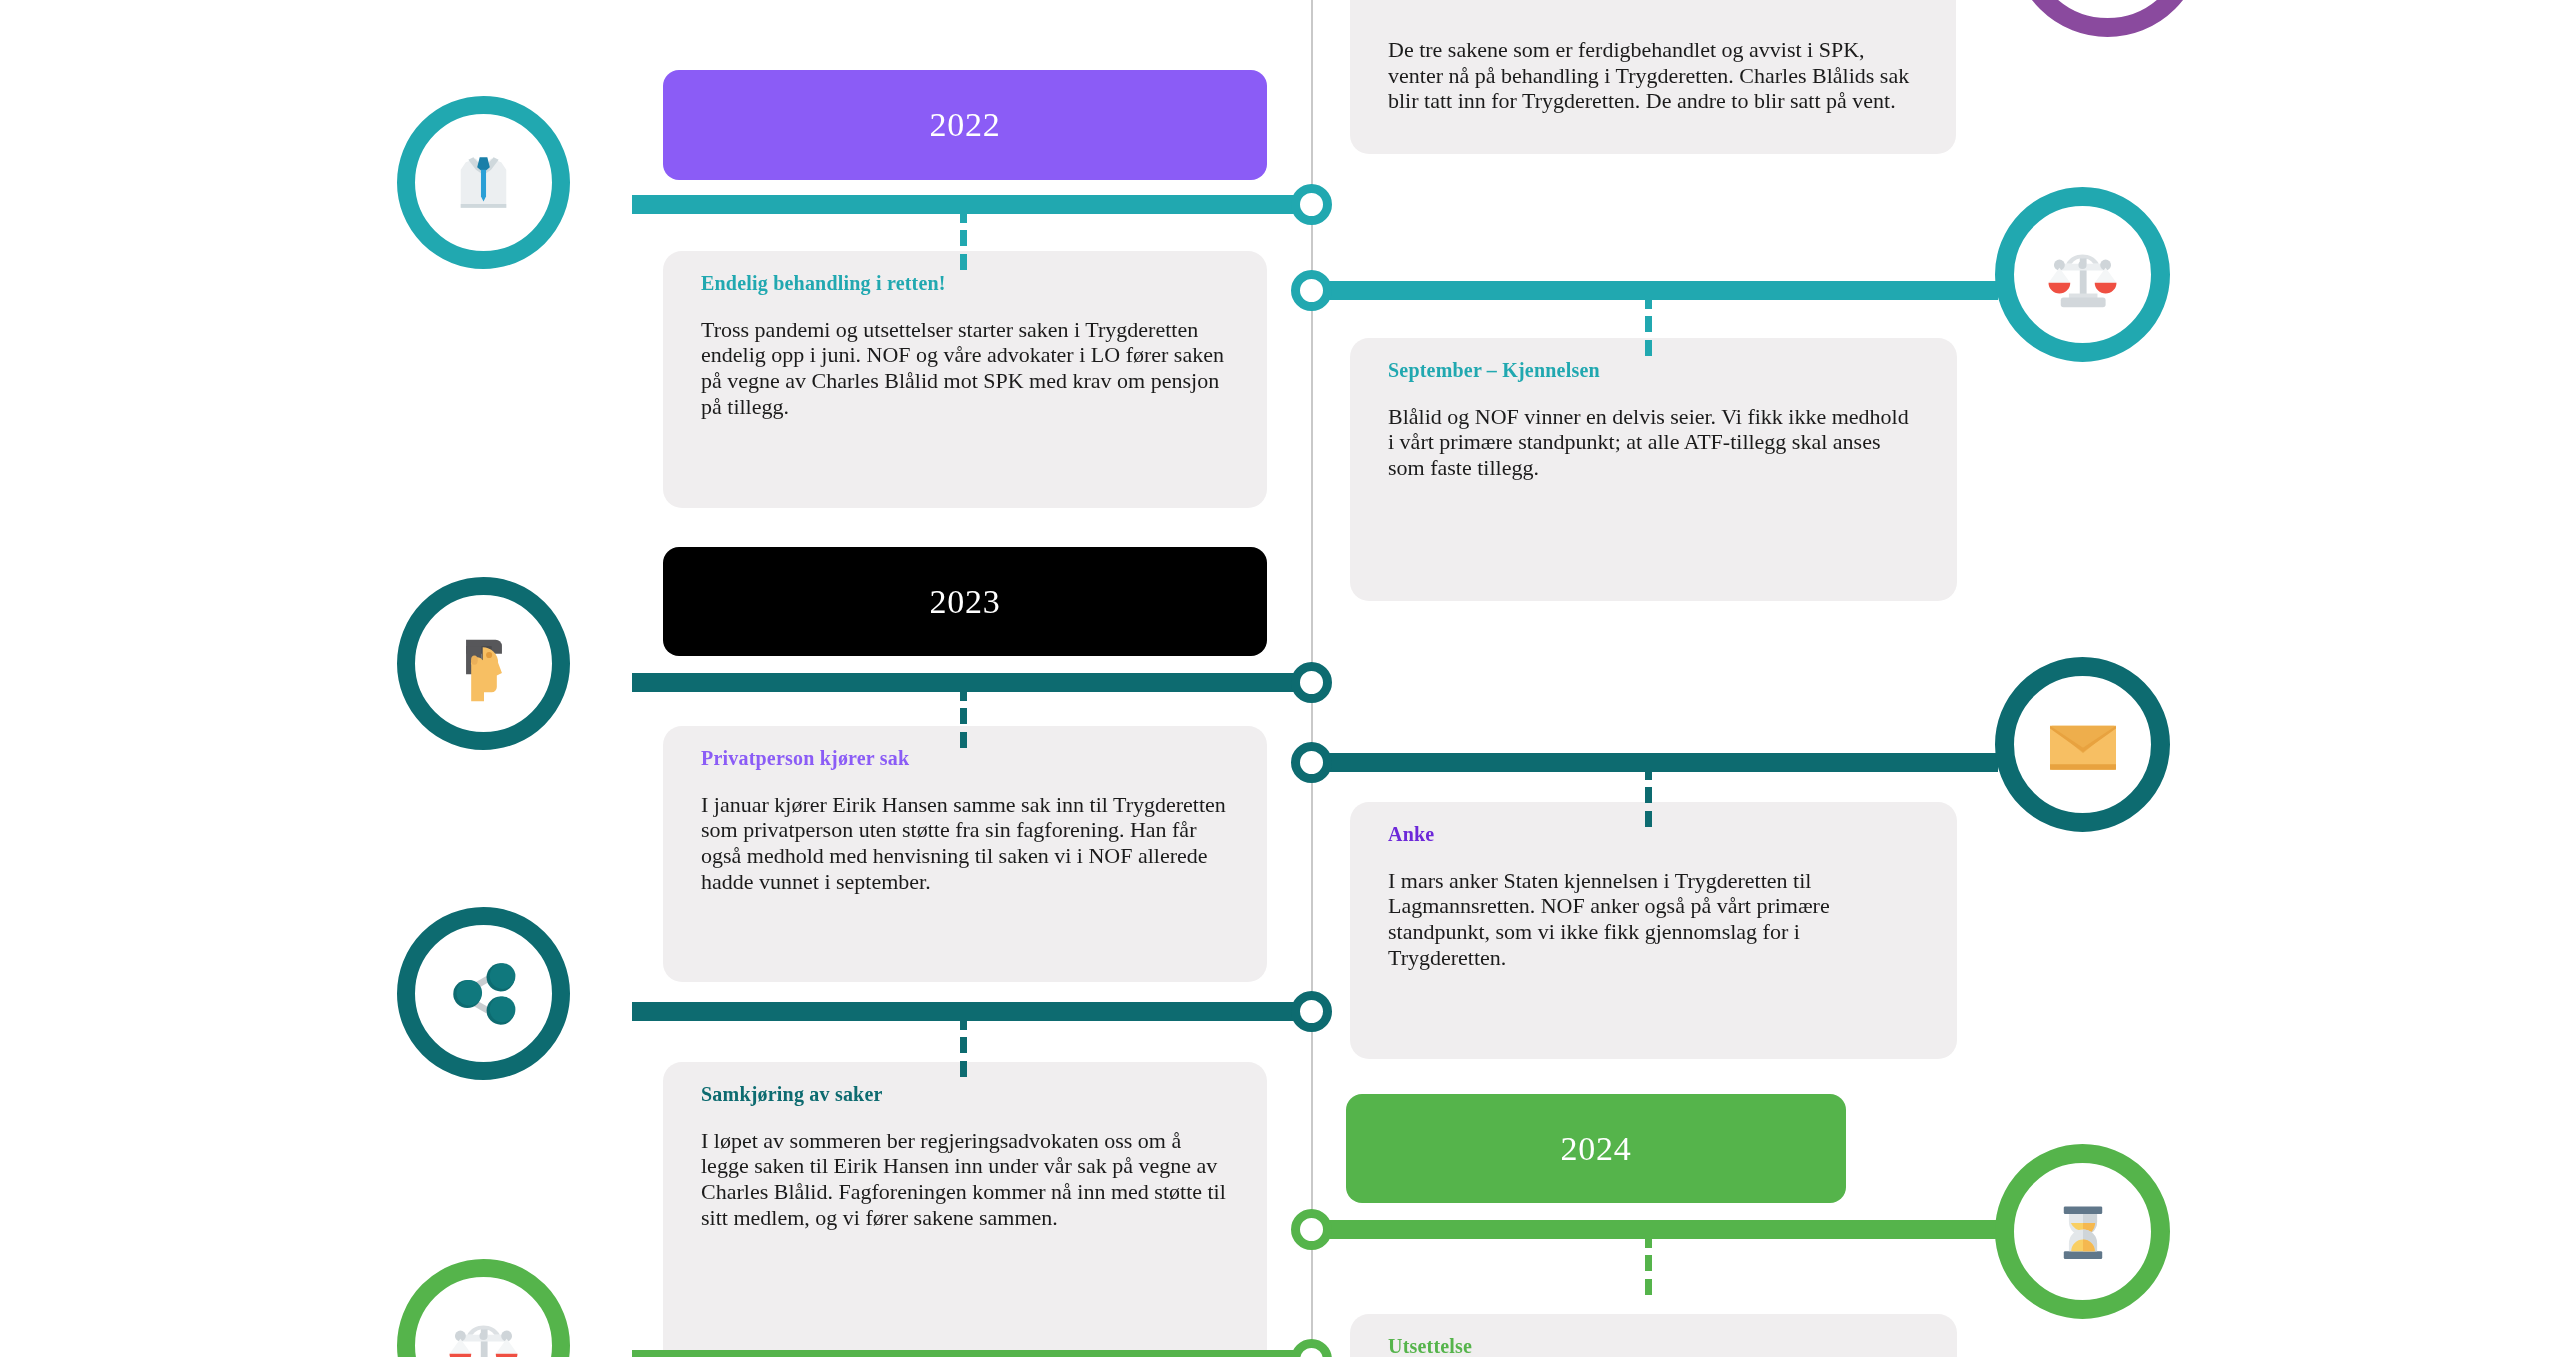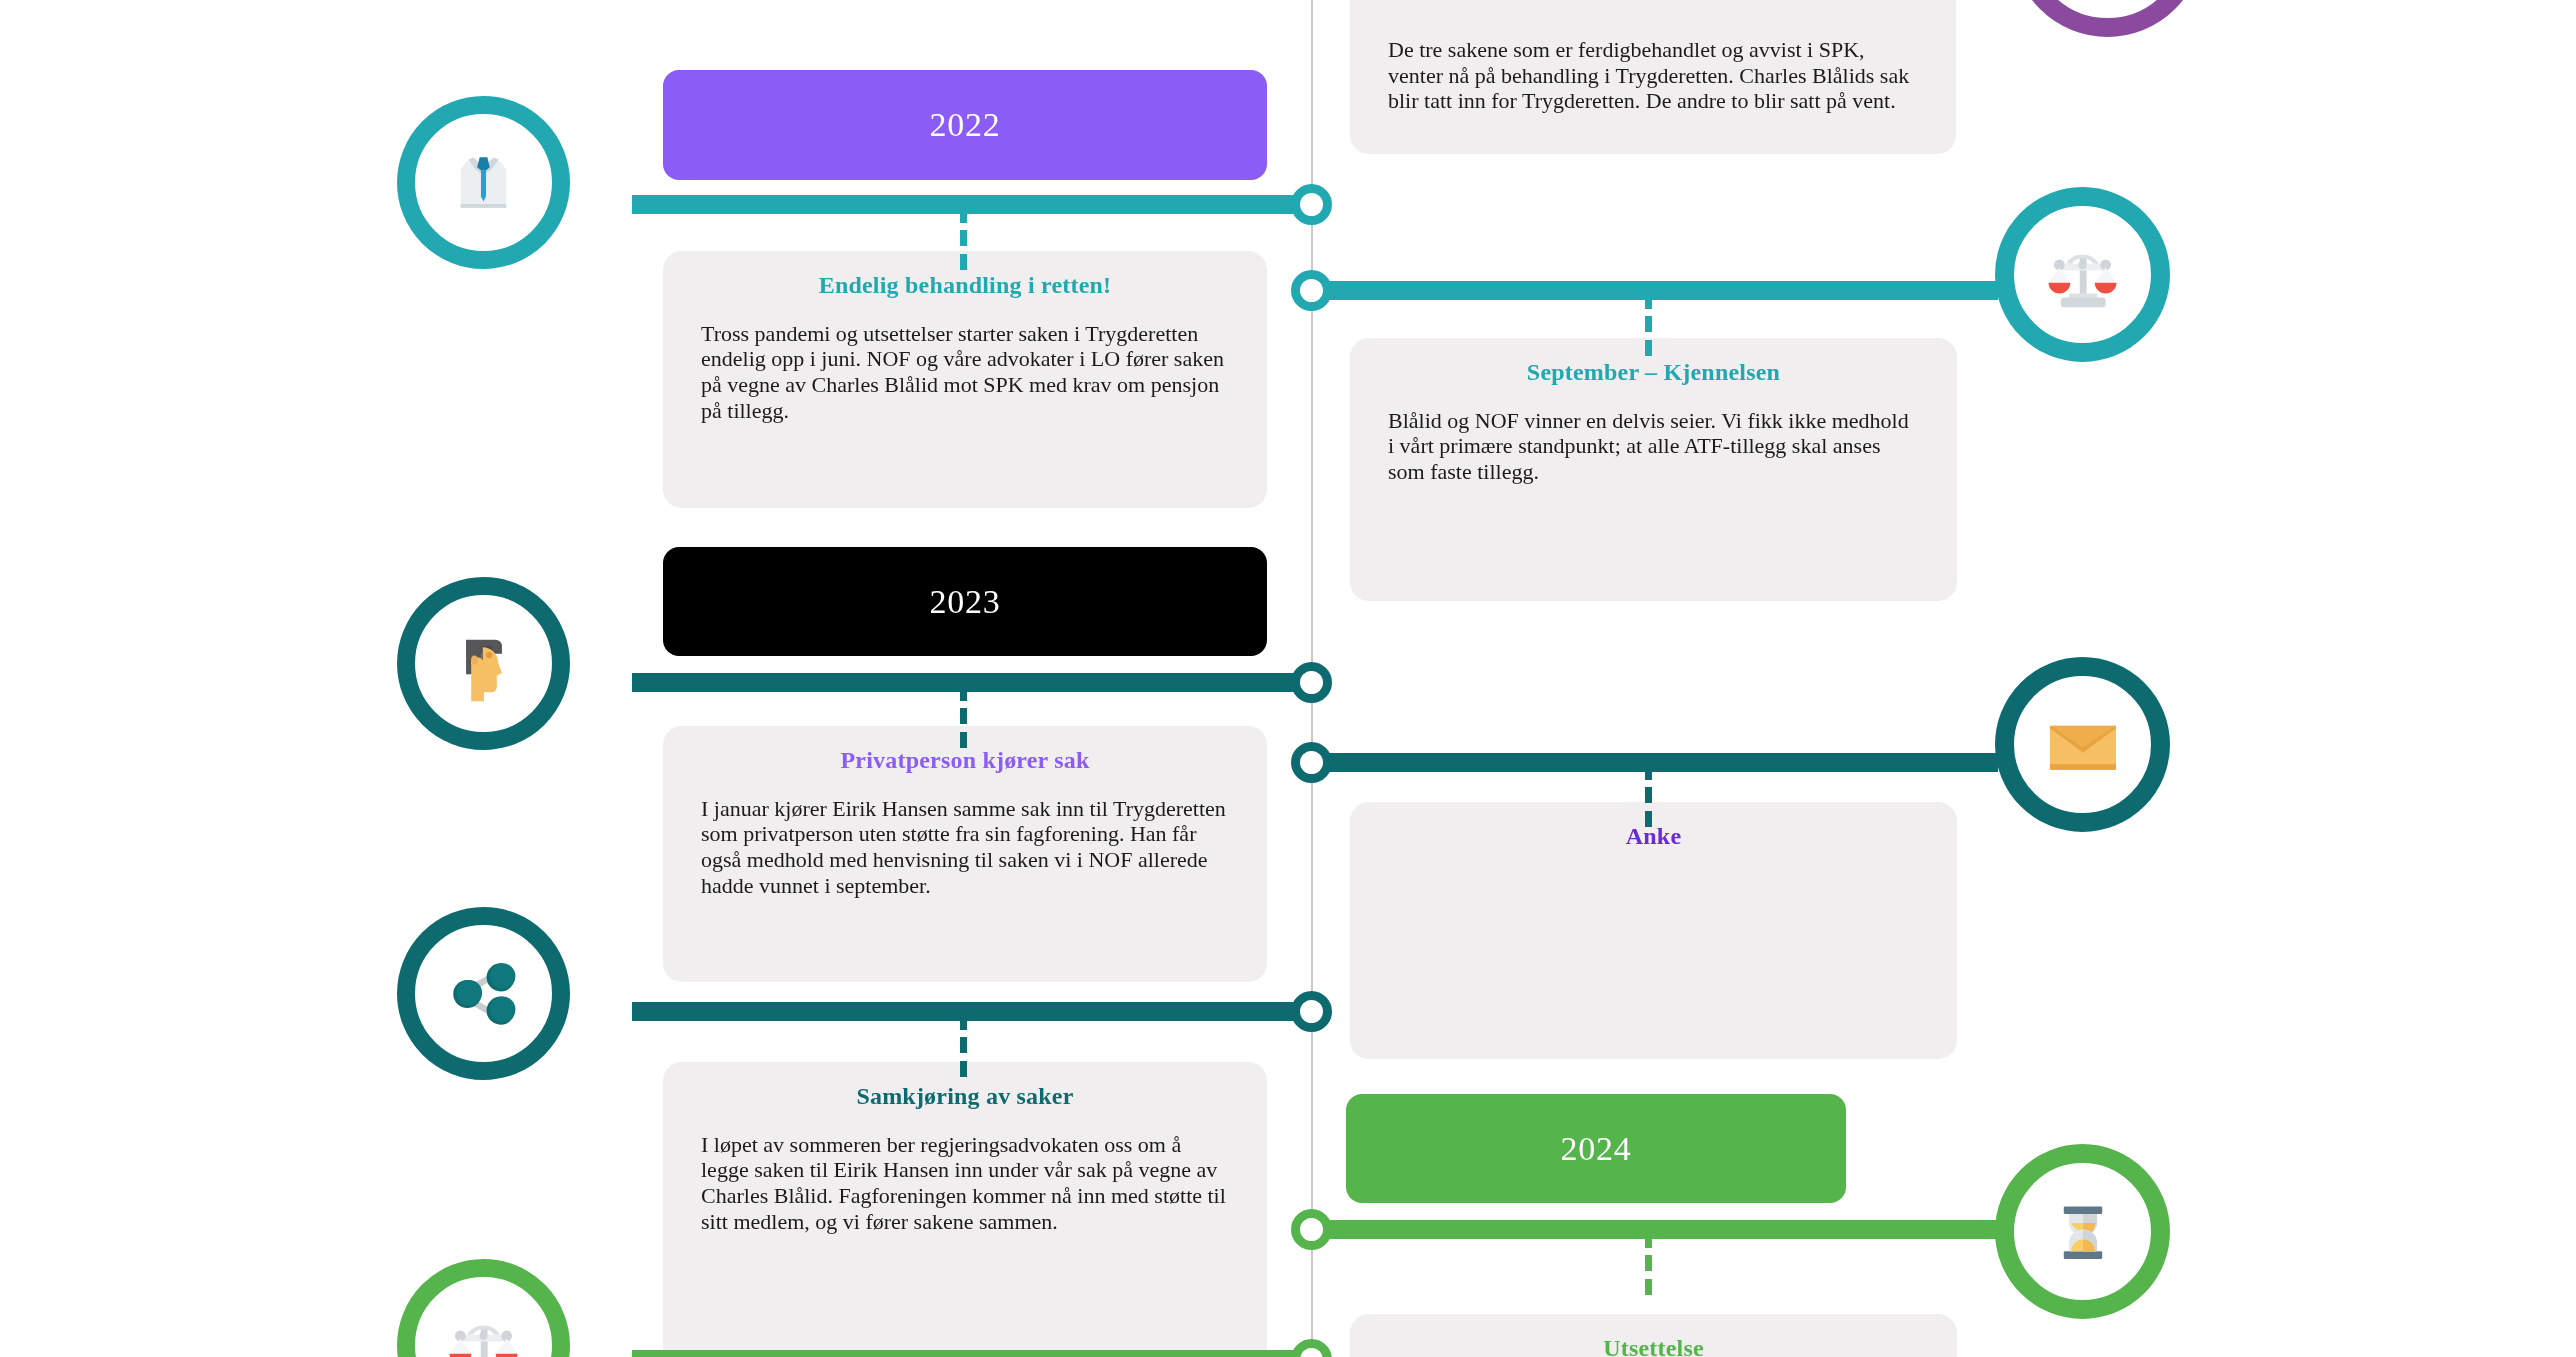--- a/index.html
+++ b/index.html
@@ -11,21 +11,21 @@
 
   
   .yearbar{position:absolute;border-radius:16px;display:flex;align-items:center;
            justify-content:center;box-sizing:border-box;}
   .yearbar span{color:#ffffff;font-size:34px;letter-spacing:0.7px;
                 font-family:"Liberation Serif",serif;font-weight:400;}
 
   
   .card{position:absolute;background:#f0eeef;border-radius:19px;box-sizing:border-box;
         padding:20.6px 38px 22px 38px;}
-  .card h3{margin:0 0 22px 0;text-align:center;font-size:24px;font-weight:700;
+  .card h3{margin:0 0 22px 0;font-size:20px;font-weight:700;
            font-family:"Liberation Serif",serif;letter-spacing:0.2px;}
   .card p{margin:0;font-size:22px;line-height:1.17;color:#1b1b1b;
           font-family:"Liberation Serif",serif;}
 
   
   .rail{position:absolute;height:19px;}
   
   .node{position:absolute;width:41px;height:41px;border-radius:50%;
         background:#ffffff;box-sizing:border-box;border:9.5px solid #21a8b0;z-index:6;}
   
@@ -151,20 +151,21 @@
 <div class="drop" style="left:1645px;top:764px;color:#0d6b70;">
   <i style="height:16px"></i>
     <i style="height:7.3px;background:transparent"></i>
   <i style="height:16px"></i>
     <i style="height:7.3px;background:transparent"></i>
   <i style="height:16px"></i>
 </div>
 
 <div class="card" style="left:1350px;top:802px;width:607px;height:257px;">
   <h3 style="color:#6d28d9;">Anke</h3>
+  <p>I mars anker Staten kjennelsen i Trygderetten til Lagmannsretten. NOF anker også på vårt primære standpunkt, som vi ikke fikk gjennomslag for i Trygderetten.</p>
 </div>
 
 <div class="rail" style="left:632px;top:1002px;width:683px;background:#0d6b70;"></div>
 <div class="node" style="left:1291px;top:991px;border-color:#0d6b70;"></div>
 <div class="badge" style="left:397px;top:907px;width:173px;height:173px;border:18.4px solid #0d6b70;">
   <svg width="82" height="82" viewBox="0 0 64 64">
     <rect x="24" y="24" width="20" height="5" transform="rotate(-30 24 26)" fill="#c9cdd0"></rect>
     <rect x="24" y="36" width="20" height="5" transform="rotate(30 24 38)" fill="#c9cdd0"></rect>
     <circle cx="45" cy="19" r="11" fill="#0d6b70"></circle>
     <circle cx="19" cy="32" r="11" fill="#0d6b70"></circle>

